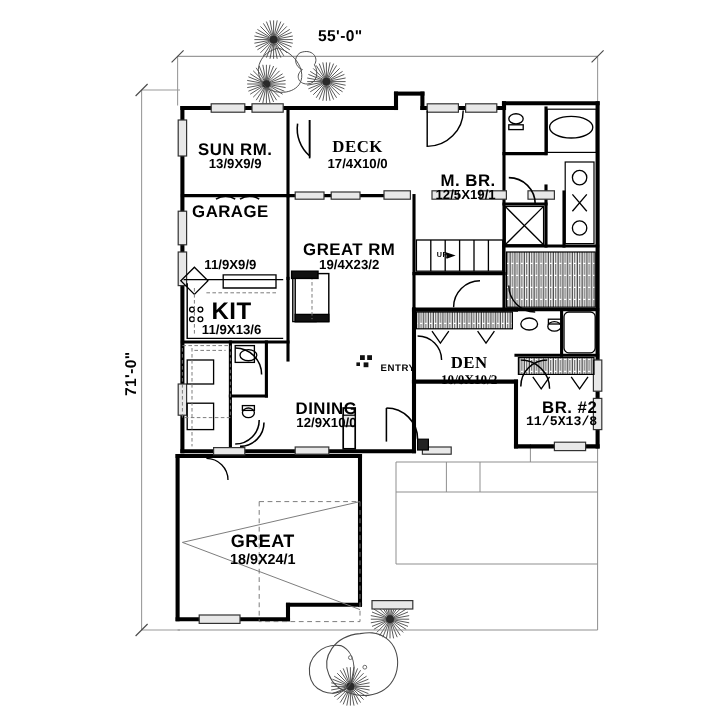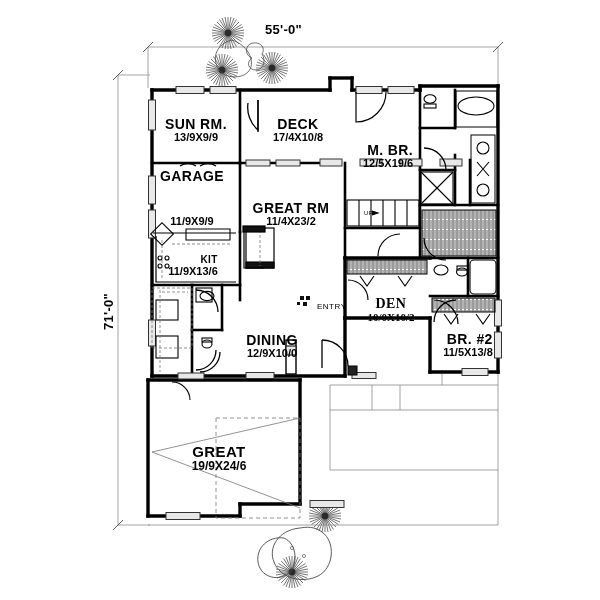--- a/index.html
+++ b/index.html
@@ -8,21 +8,21 @@
   #plan-root{position:relative;width:600px;height:600px;background:#fff;}
   svg.plan{position:absolute;left:0;top:0;width:600px;height:600px;display:block;}
   .room-label{position:absolute;text-align:center;line-height:1.05;
               font-family:"Liberation Sans", sans-serif;color:#000;
               white-space:nowrap;pointer-events:none;}
   .room-name{font-weight:bold;letter-spacing:.4px;margin-top:36px;}
   .room-dims{font-weight:bold;}
   .dim-label{position:absolute;font-weight:bold;font-size:13px;color:#000;
              font-family:"Liberation Sans", sans-serif;letter-spacing:.3px;}
   .dim-v{transform:rotate(-90deg);transform-origin:left top;}
-  .tiny-label{position:absolute;font-size:8px;font-weight:normal;
+  .tiny-label{position:absolute;font-size:8px;font-weight:bold;
               font-family:"Liberation Sans", sans-serif;letter-spacing:.5px;}
 </style>
 </head>
 <body>
 
 <div id="plan-root">
 
   <svg class="plan" viewBox="0 0 600 600">
     <defs>
       <g id="treeGlyph">
@@ -328,54 +328,54 @@
   <div class="dim-label" style="left:265px;top:22px;">55'-0"</div>
 
   <div class="dim-label dim-v" style="left:101px;top:330px;">71'-0"</div>
 
   <div id="room-labels">
       <div class="room-label" style="left: 196px; top: 112px; transform: translate(-50%, -50%);">
         <div class="room-name" style="font-size: 14px;">SUN RM.</div>
         <div class="room-dims" style="font-size: 11px;">13/9X9/9</div>
       </div>
       <div class="room-label" style="left: 298px; top: 112px; transform: translate(-50%, -50%);">
-        <div class="room-name" style="font-size: 14px;">DECK</div>
-        <div class="room-dims" style="font-size: 11px;">17/4X10/8</div>
+        <div class="room-name" style="font-size: 14px; font-family: Liberation Serif, serif;">DECK</div>
+        <div class="room-dims" style="font-size: 11px;">17/4X10/0</div>
       </div>
       <div class="room-label" style="left: 388px; top: 138px; transform: translate(-50%, -50%);">
         <div class="room-name" style="font-size: 14px; text-align: right;">M. BR.</div>
-        <div class="room-dims" style="font-size: 11px;">12/5X19/6</div>
+        <div class="room-dims" style="font-size: 11px;">12/5X19/1</div>
       </div>
       <div class="room-label" style="left: 192px; top: 180px; transform: translate(-50%, -50%);">
         <div class="room-name" style="font-size: 14px;">GARAGE</div>
         <div class="room-dims" style="font-size: 11px; margin-top: 32px;">11/9X9/9</div>
       </div>
       <div class="room-label" style="left: 291px; top: 196px; transform: translate(-50%, -50%);">
         <div class="room-name" style="font-size: 14px;">GREAT RM</div>
-        <div class="room-dims" style="font-size: 11px;">11/4X23/2</div>
+        <div class="room-dims" style="font-size: 11px;">19/4X23/2</div>
       </div>
       <div class="room-label" style="left: 193px; top: 248px; transform: translate(-50%, -50%);">
-        <div class="room-name" style="font-size: 10px; text-align: right;">KIT</div>
+        <div class="room-name" style="font-size: 20px;">KIT</div>
         <div class="room-dims" style="font-size: 11px;">11/9X13/6</div>
       </div>
       <div class="room-label" style="left: 391px; top: 292px; transform: translate(-50%, -50%); font-family: Liberation Serif, serif;">
         <div class="room-name" style="font-size: 14px;">DEN</div>
         <div class="room-dims" style="font-size: 11px;">10/0X10/2</div>
       </div>
       <div class="room-label" style="left: 272px; top: 328px; transform: translate(-50%, -50%);">
         <div class="room-name" style="font-size: 14px;">DINING</div>
         <div class="room-dims" style="font-size: 11px;">12/9X10/0</div>
       </div>
       <div class="room-label" style="left: 468px; top: 327px; transform: translate(-50%, -50%); text-align: right;">
         <div class="room-name" style="font-size: 14px;">BR. #2</div>
-        <div class="room-dims" style="font-size: 11px;">11/5X13/8</div>
+        <div class="room-dims" style="font-size: 11px; font-family: Liberation Mono, monospace;">11/5X13/8</div>
       </div>
       <div class="room-label" style="left: 219px; top: 440px; transform: translate(-50%, -50%);">
         <div class="room-name" style="font-size: 15px;">GREAT</div>
-        <div class="room-dims" style="font-size: 12px;">19/9X24/6</div>
+        <div class="room-dims" style="font-size: 12px;">18/9X24/1</div>
       </div>
     </div>
   <div id="annotation-labels">
       <div class="tiny-label" style="left: 317px; top: 302px; font-size: 8px;">ENTRY</div>
       <div class="tiny-label" style="left: 364px; top: 210px; font-size: 6px;">UP</div>
     </div>
 
 </div>
 
 </body></html>

